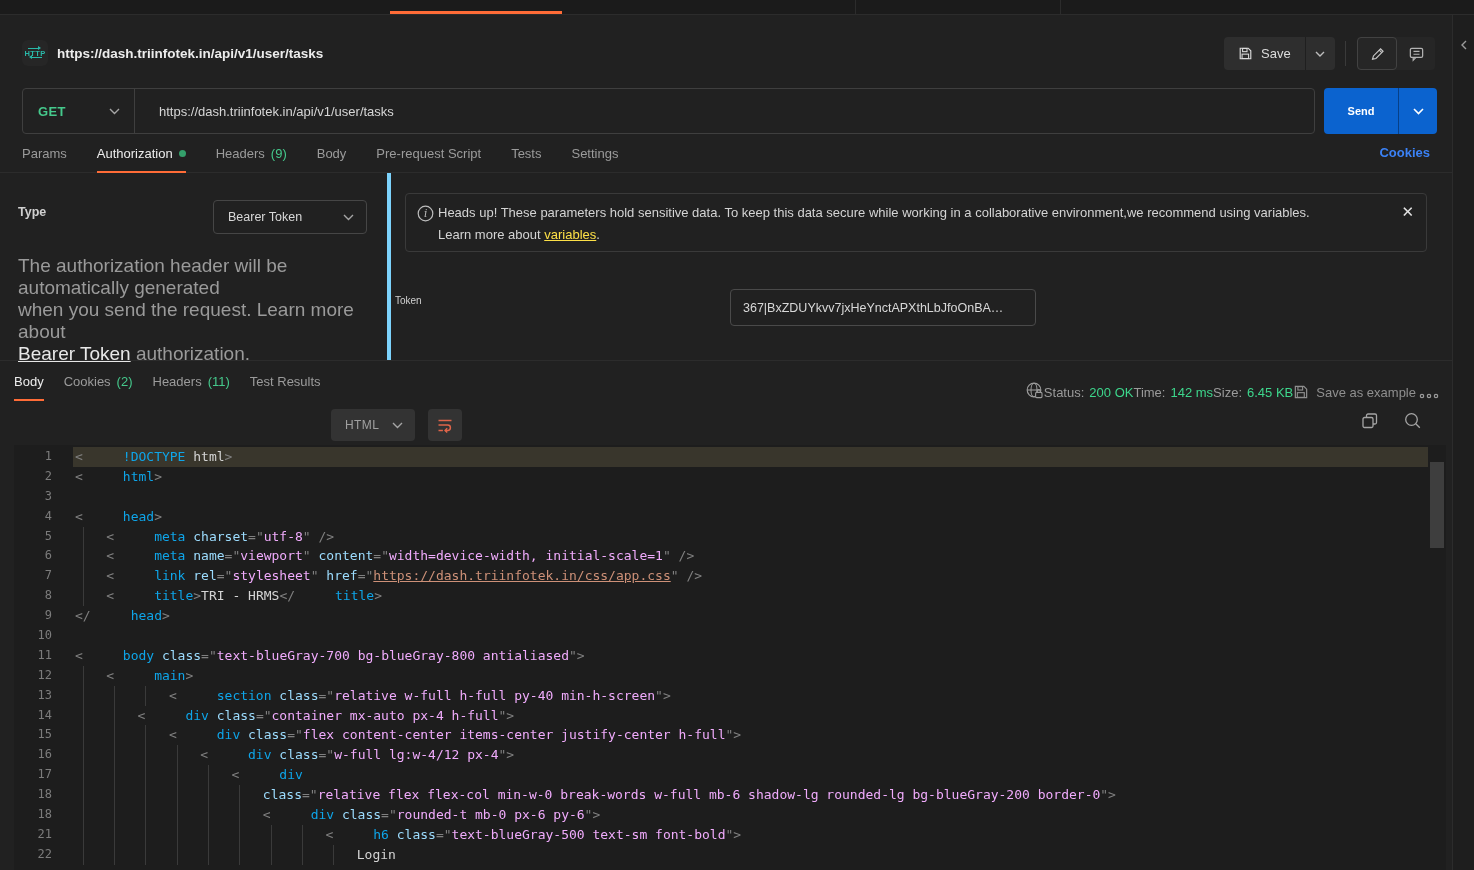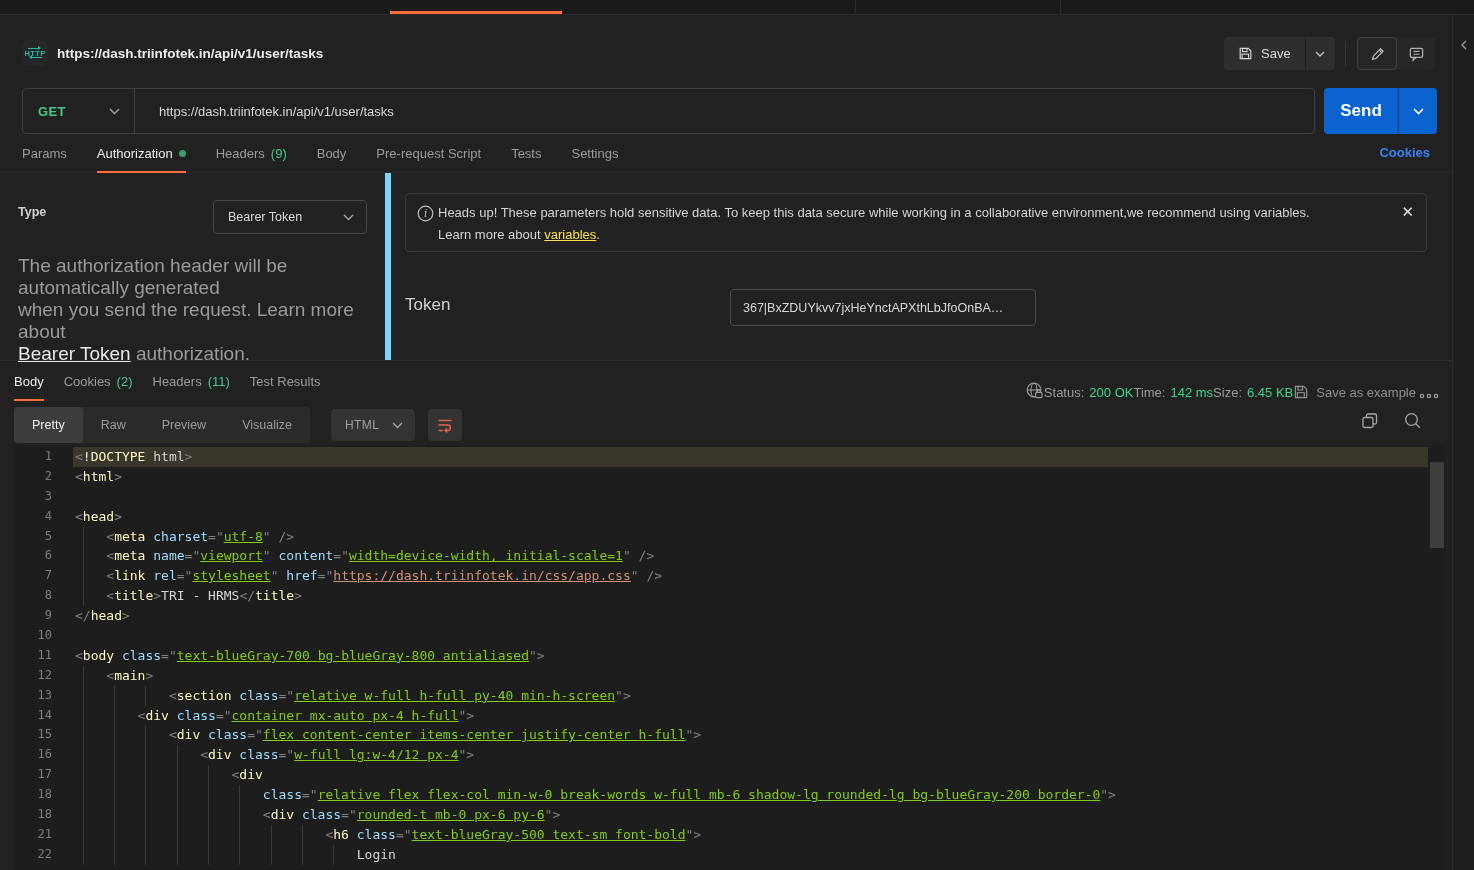--- a/index.html
+++ b/index.html
@@ -47,52 +47,52 @@
   
   .url-bar { position:absolute; left:22px; top:73px; width:1293px; height:46px;
     border:1px solid #3f3f3f; border-radius:4px; display:flex; align-items:stretch; }
   .method-sel { width:111px; display:flex; align-items:center; justify-content:space-between;
     padding:0 14px 0 15px; background:transparent; border:none; cursor:pointer;text-align:center; }
   .method-sel .m { color:#45c98c; font-weight:bold; font-size:13px; letter-spacing:.3px; font-family:inherit; }
   .url-div { width:1px; background:#3f3f3f; }
   .url-input { flex:1; display:flex; align-items:center; padding-left:24px; color:#d6d6d6; font-size:13px; }
   .send-btn { position:absolute; left:1324px; top:73px; width:113px; height:46px; background:#0b63cf;
     border-radius:4px; display:flex; overflow:hidden; }
-  .send-main { flex:1; border:none; background:transparent; color:#fff; font-weight:700; font-size:17px;
+  .send-main { flex:1; border:none; background:transparent; color:#fff; font-weight:700; font-size:11px;
     cursor:pointer; font-family:inherit; }
   .send-div { width:1px; background:rgba(0,0,0,.35); }
   .send-caret { width:38px; border:none; background:transparent; display:flex; align-items:center; justify-content:center; cursor:pointer; }
   
   .req-tabs { position:absolute; left:0; top:119px; width:1452px; height:39px; border-bottom:1px solid #2c2c2c;
     display:flex; align-items:stretch; padding-left:22px; gap:30px; }
   .rtab { display:flex; align-items:center; gap:6px; color:#9b9b9b; font-size:13px; cursor:pointer; position:relative; }
   .rtab .cnt { color:#45c98c; }
   .rtab .cnt:empty { display:none; }
   .rtab.active { color:#ececec; }
   .rtab.active::after { content:""; position:absolute; left:0; right:0; bottom:-1px; height:2px; background:#ff6c37; }
   .dot { width:7px; height:7px; border-radius:50%; background:#34a06b; }
   .cookies-link { position:absolute; right:22px; top:130px; color:#3b82f6; font-weight:600; font-size:13px;
     background:none; border:none; cursor:pointer; font-family:inherit; }
   
   .auth { position:absolute; left:0; top:158px; width:1452px; height:188px; border-bottom:1px solid #2c2c2c; }
-  .auth-left { position:absolute; left:0; top:0; width:391px; height:100%; border-right:6px solid #7dd3fc; }
+  .auth-left { position:absolute; left:0; top:0; width:391px; height:100%; border-right:4px solid #7dd3fc; }
   .type-label { position:absolute; left:18px; top:32px; color:#d0d0d0; font-weight:600; font-size:12.5px; }
   .type-sel { position:absolute; left:213px; top:27px; width:154px; height:34px; border:1px solid #464646;
     border-radius:4px; background:transparent; display:flex; align-items:center; justify-content:space-between;
     padding:0 12px 0 14px; color:#d8d8d8; font-size:12.5px; cursor:pointer; font-family:inherit; }
   .auth-desc { position:absolute; left:18px; top:82px; width:364px; color:#9a9a9a; font-size:19px; line-height:22px; }
   .auth-desc a { color:#e8e8e8; text-decoration:underline; cursor:pointer; }
   .banner { position:absolute; left:405px; top:20px; width:1022px; height:59px; border:1px solid #3a3a3a;
     border-radius:4px; }
   .banner .info { position:absolute; left:11px; top:11px; }
   .banner .btxt { position:absolute; left:32px; top:8px; right:40px; color:#d4d4d4; font-size:13px; line-height:22px; }
   .banner .btxt a { color:#fde047; text-decoration:underline; cursor:pointer; }
   .banner .close { position:absolute; right:12px; top:10px; background:none; border:none; color:#e3e3e3;
     font-size:15px; cursor:pointer; line-height:1; font-family:inherit; }
-  .token-label { position:absolute; left:405px; top:122px; color:#d0d0d0; font-size:17px; }
+  .token-label { position:absolute; left:395px; top:122px; color:#d0d0d0; font-size:10px; }
   .token-input { position:absolute; left:730px; top:116px; width:306px; height:37px; border:1px solid #4a4a4a;
     border-radius:4px; background:transparent; color:#d8d8d8; font-size:12.5px; padding:0 12px;
     font-family:inherit; white-space:nowrap; overflow:hidden; display:flex; align-items:center; }
   
   .resp-meta { position:absolute; left:0; top:347px; width:1452px; height:38px; }
   .resp-tabs { position:absolute; left:14px; top:0; height:100%; display:flex; gap:20px; align-items:stretch; }
   .resp-right { position:absolute; right:10px; top:0; height:100%; display:flex; align-items:flex-end; }
   .meta-pair { display:flex; gap:5px; color:#9b9b9b; }
   .meta-pair .v { color:#3dd68c; }
   .save-ex { display:flex; align-items:center; gap:7px; color:#8f8f8f; background:none; border:none;
@@ -114,22 +114,22 @@
   
   .code-area { position:absolute; left:14px; top:430px; width:1432px; height:440px; background:#1d1d1d;
     padding-top:2px; font-family:"DejaVu Sans Mono", monospace; font-size:13px; overflow:hidden; }
   .line { display:flex; height:19.9px; line-height:19.9px; white-space:pre; }
   .ln { width:38px; text-align:right; color:#7c7c7c; font-size:12px; flex:none; }
   .lc { margin-left:21px; margin-right:18px; padding-left:2px; flex:1; overflow:hidden; }
   .line.hl .lc { background:#39362c; }
   .ind { display:inline-block; height:19.9px; vertical-align:top;
     background-image:repeating-linear-gradient(90deg, transparent 0, transparent 1ch, #3a3a3a 1ch,
       #3a3a3a calc(1ch + 1px), transparent calc(1ch + 1px), transparent 4ch); }
-  .tk-p { color:#808080; } .tk-t { color:#fef9c3; } .tk-a { color:#9cdcfe; }
-  .tk-s { color:#84cc16;text-decoration:underline; } .tk-w { color:#d4d4d4; } .tk-l { color:#ce9178; text-decoration:underline; }
+  .tk-p { color:#808080; } .tk-t { color:#0ea5e9;margin-left:40px; } .tk-a { color:#9cdcfe; }
+  .tk-s { color:#f0abfc; } .tk-w { color:#d4d4d4; } .tk-l { color:#ce9178; text-decoration:underline; }
   .vscroll { position:absolute; left:1416px; top:17px; width:14px; height:86px; background:#3e3e3e; }
   svg { display:block; }
 </style>
 </head>
 <body>
 
 <div class="app">
 
   <div class="topstrip">
     <div class="tab-underline"></div>
@@ -312,26 +312,20 @@
           <svg width="22" height="8" viewBox="0 0 22 8">
             <circle cx="4" cy="4" r="1.7" fill="none" stroke="#9b9b9b" stroke-width="1.2"></circle>
             <circle cx="11" cy="4" r="1.7" fill="none" stroke="#9b9b9b" stroke-width="1.2"></circle>
             <circle cx="18" cy="4" r="1.7" fill="none" stroke="#9b9b9b" stroke-width="1.2"></circle>
           </svg>
         </button>
       </div>
     </div>
 
     <div class="resp-toolbar">
-      <div class="seg">
-        <button class="active">Pretty</button>
-        <button>Raw</button>
-        <button>Preview</button>
-        <button>Visualize</button>
-      </div>
       <button class="fmt-sel">
         <span>HTML</span>
         <svg width="11" height="7" viewBox="0 0 11 7">
           <polyline points="1,1 5.5,5.5 10,1" fill="none" stroke="#a5a5a5" stroke-width="1.4"></polyline>
         </svg>
       </button>
       <button class="wrap-btn">
         <svg width="18" height="18" viewBox="0 0 18 18">
           <path d="M2.5 4.5h13M2.5 9h9.2a2.7 2.7 0 0 1 0 5.4H9.4M2.5 14.4h4.4" fill="none" stroke="#e0654a" stroke-width="1.5"></path>
           <path d="M11.2 12.3l-2.1 2.1 2.1 2.1" fill="none" stroke="#e0654a" stroke-width="1.5"></path>

